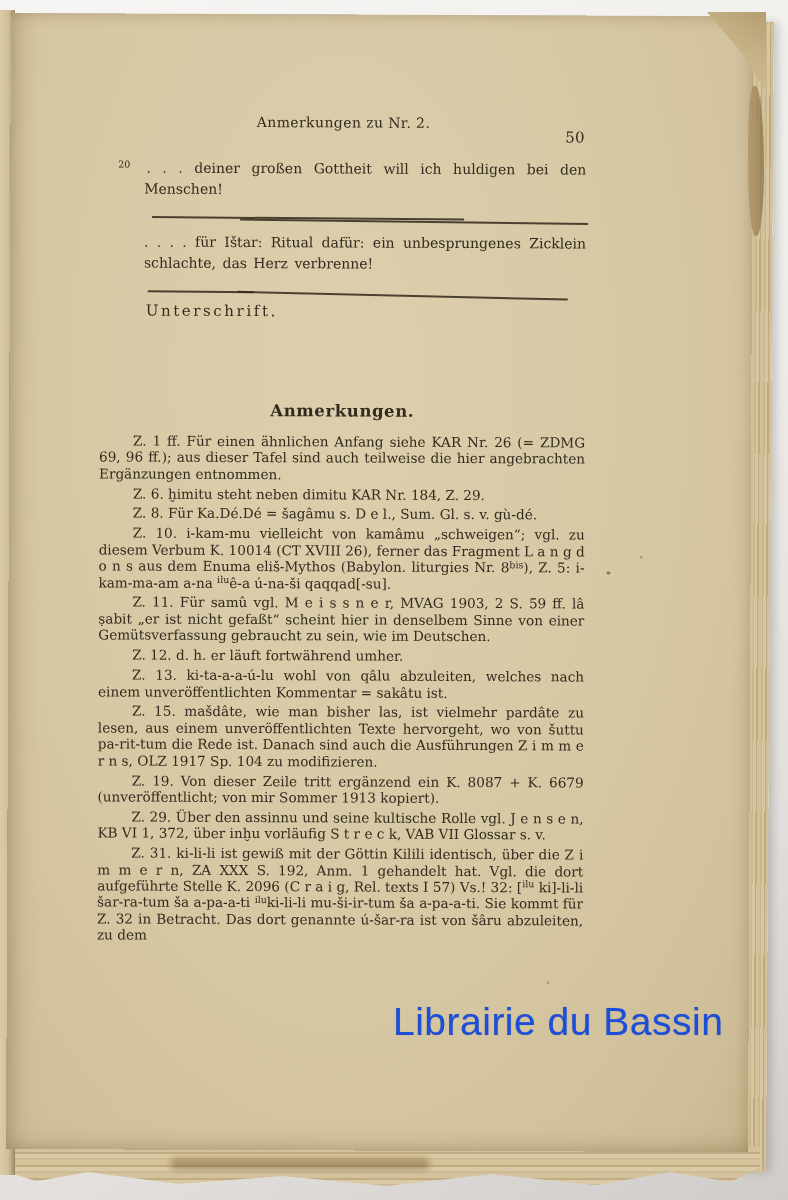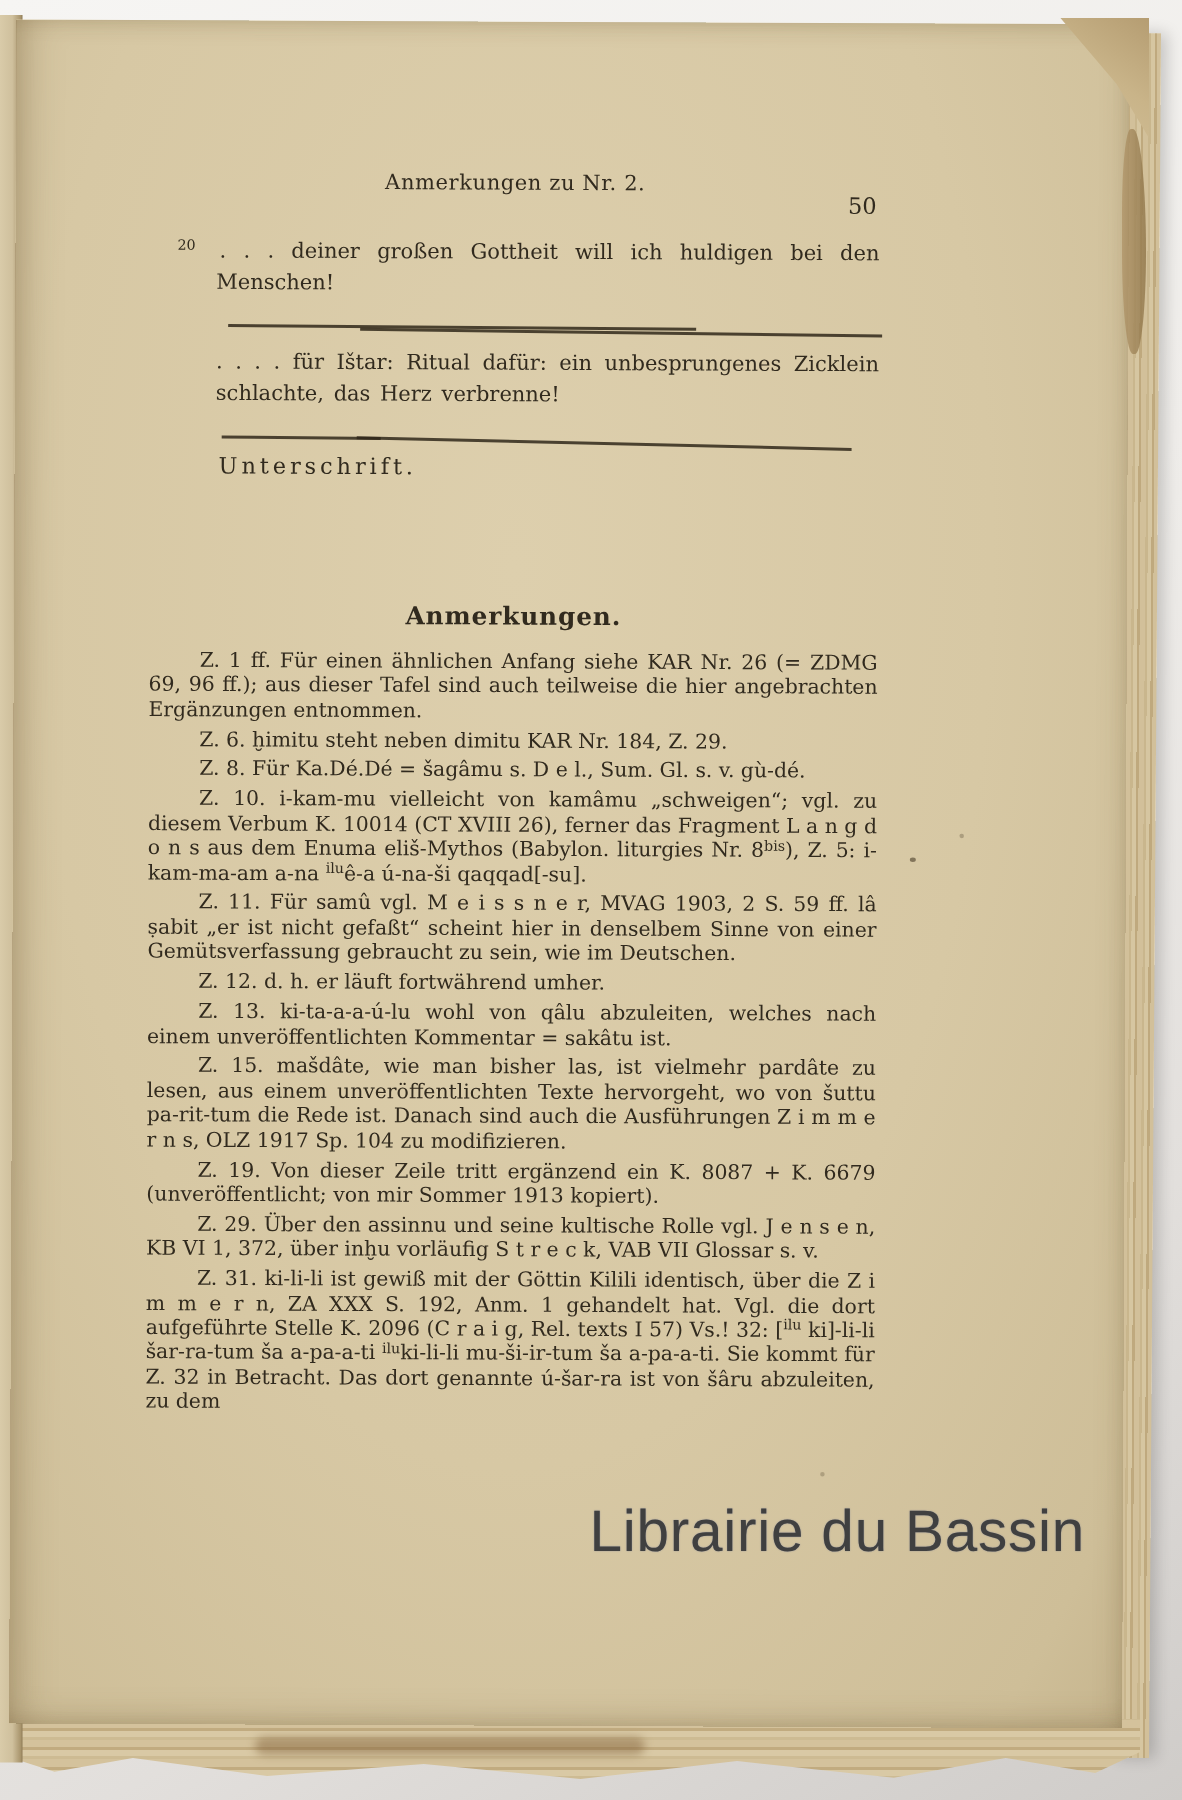--- a/index.html
+++ b/index.html
@@ -142,13 +142,13 @@
     <div class="speck speck1"></div>
     <div class="speck speck2"></div>
     <div class="speck speck3"></div>
   </div>
 
   <div class="dogear"></div>
   <div class="dogear-tip"></div>
 
 </div>
 
-<div class="watermark" style="color: #404040;">Librairie du Bassin</div>
+<div class="watermark" style="color: #1d4ed8;">Librairie du Bassin</div>
 
 </body></html>

